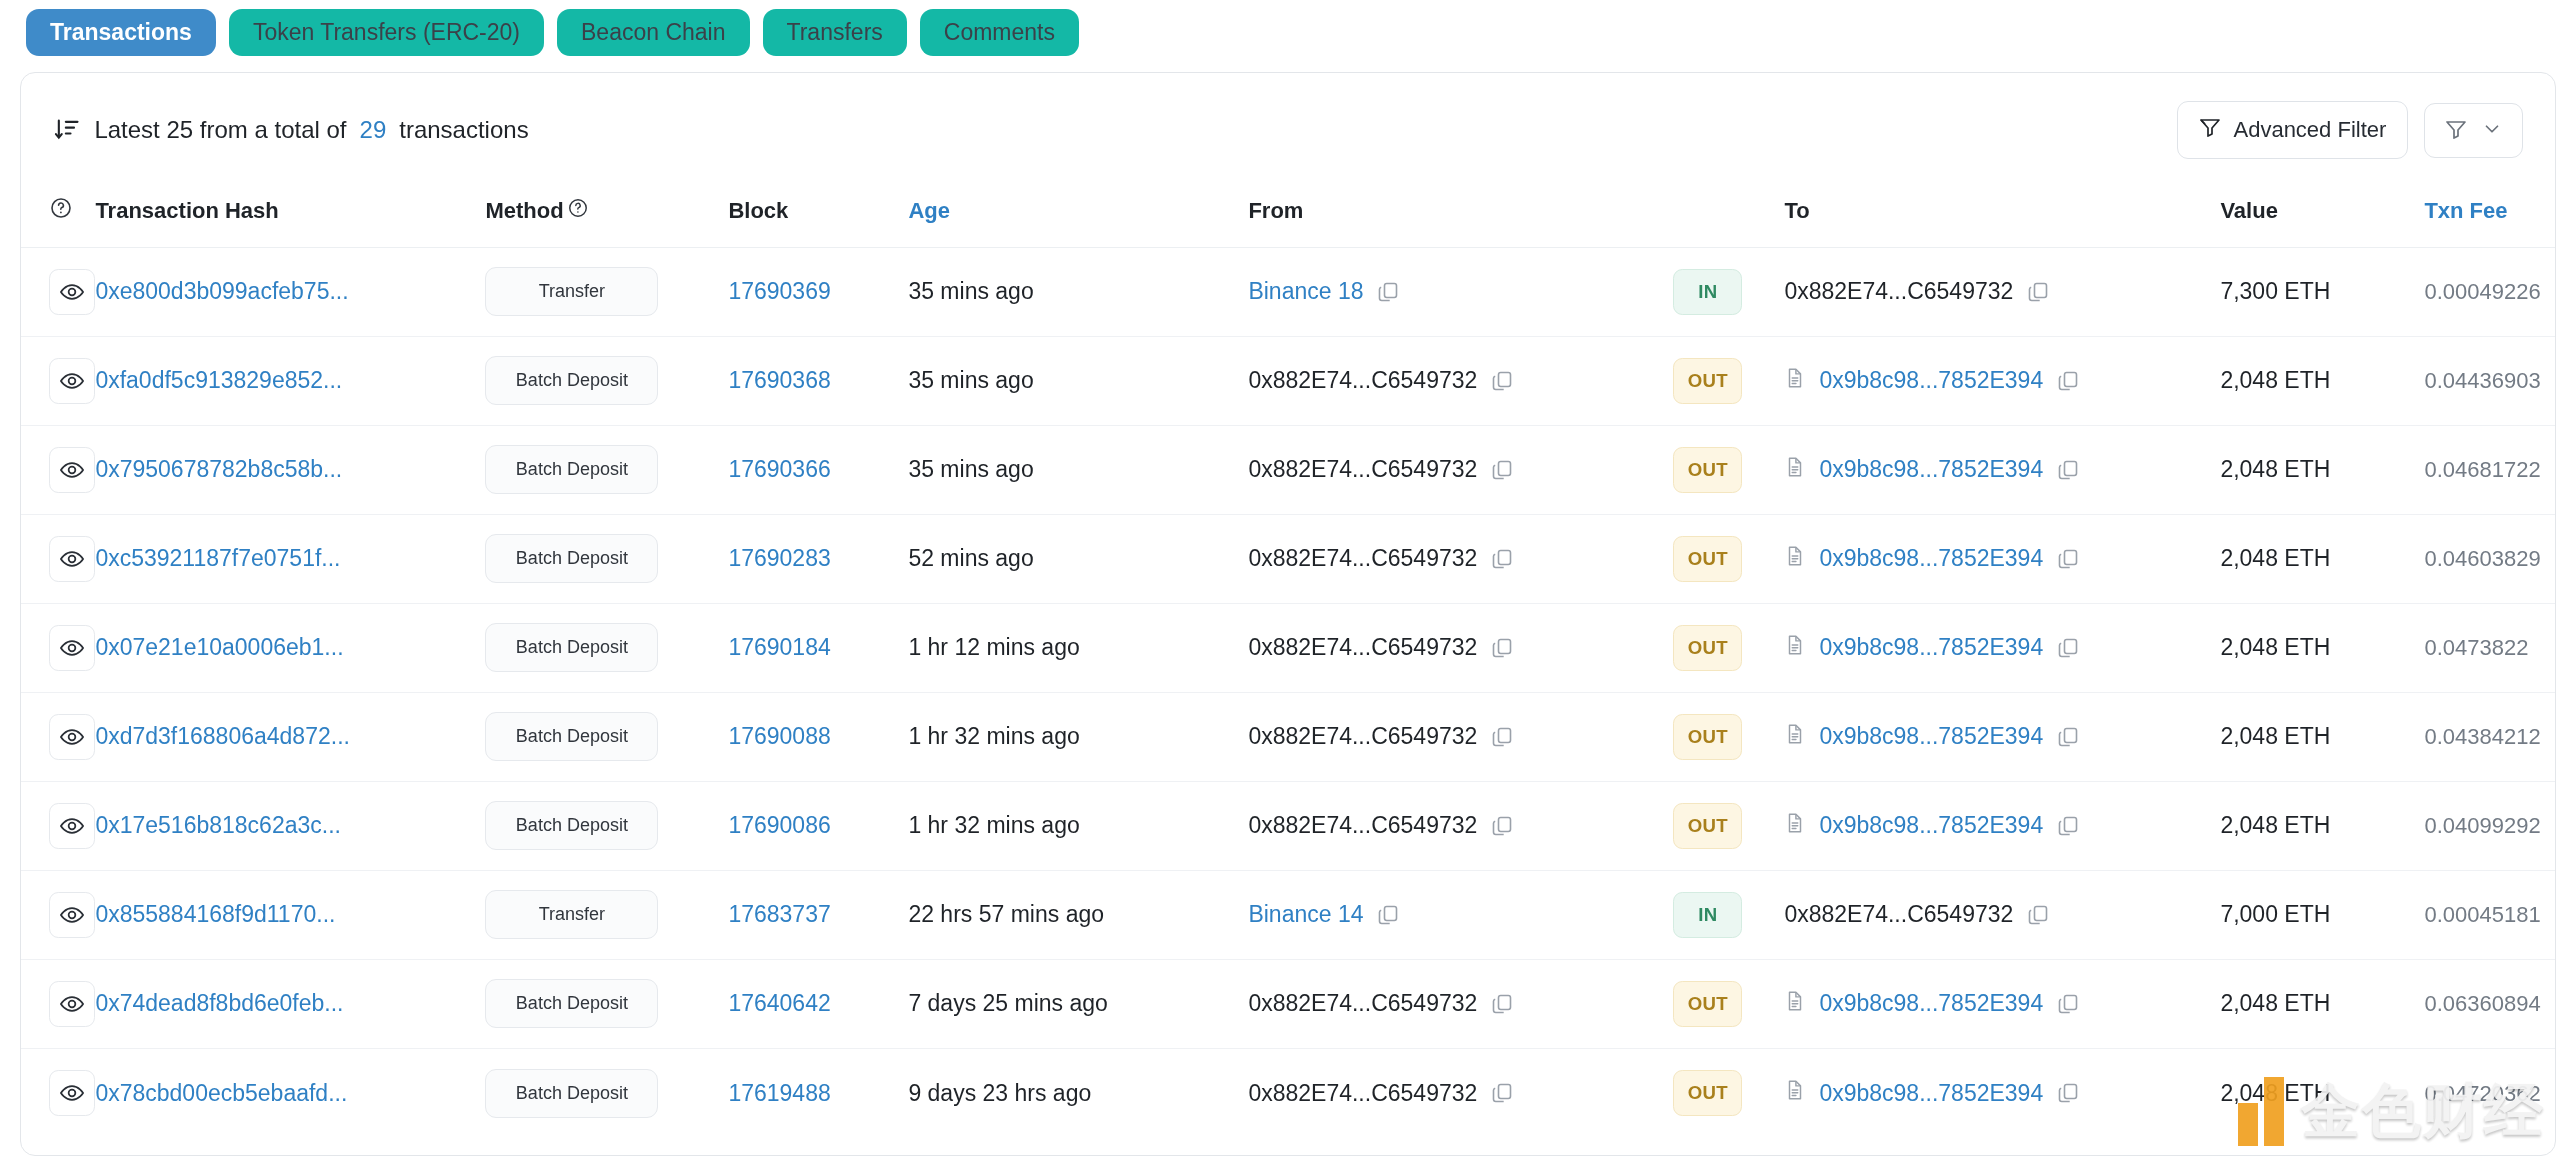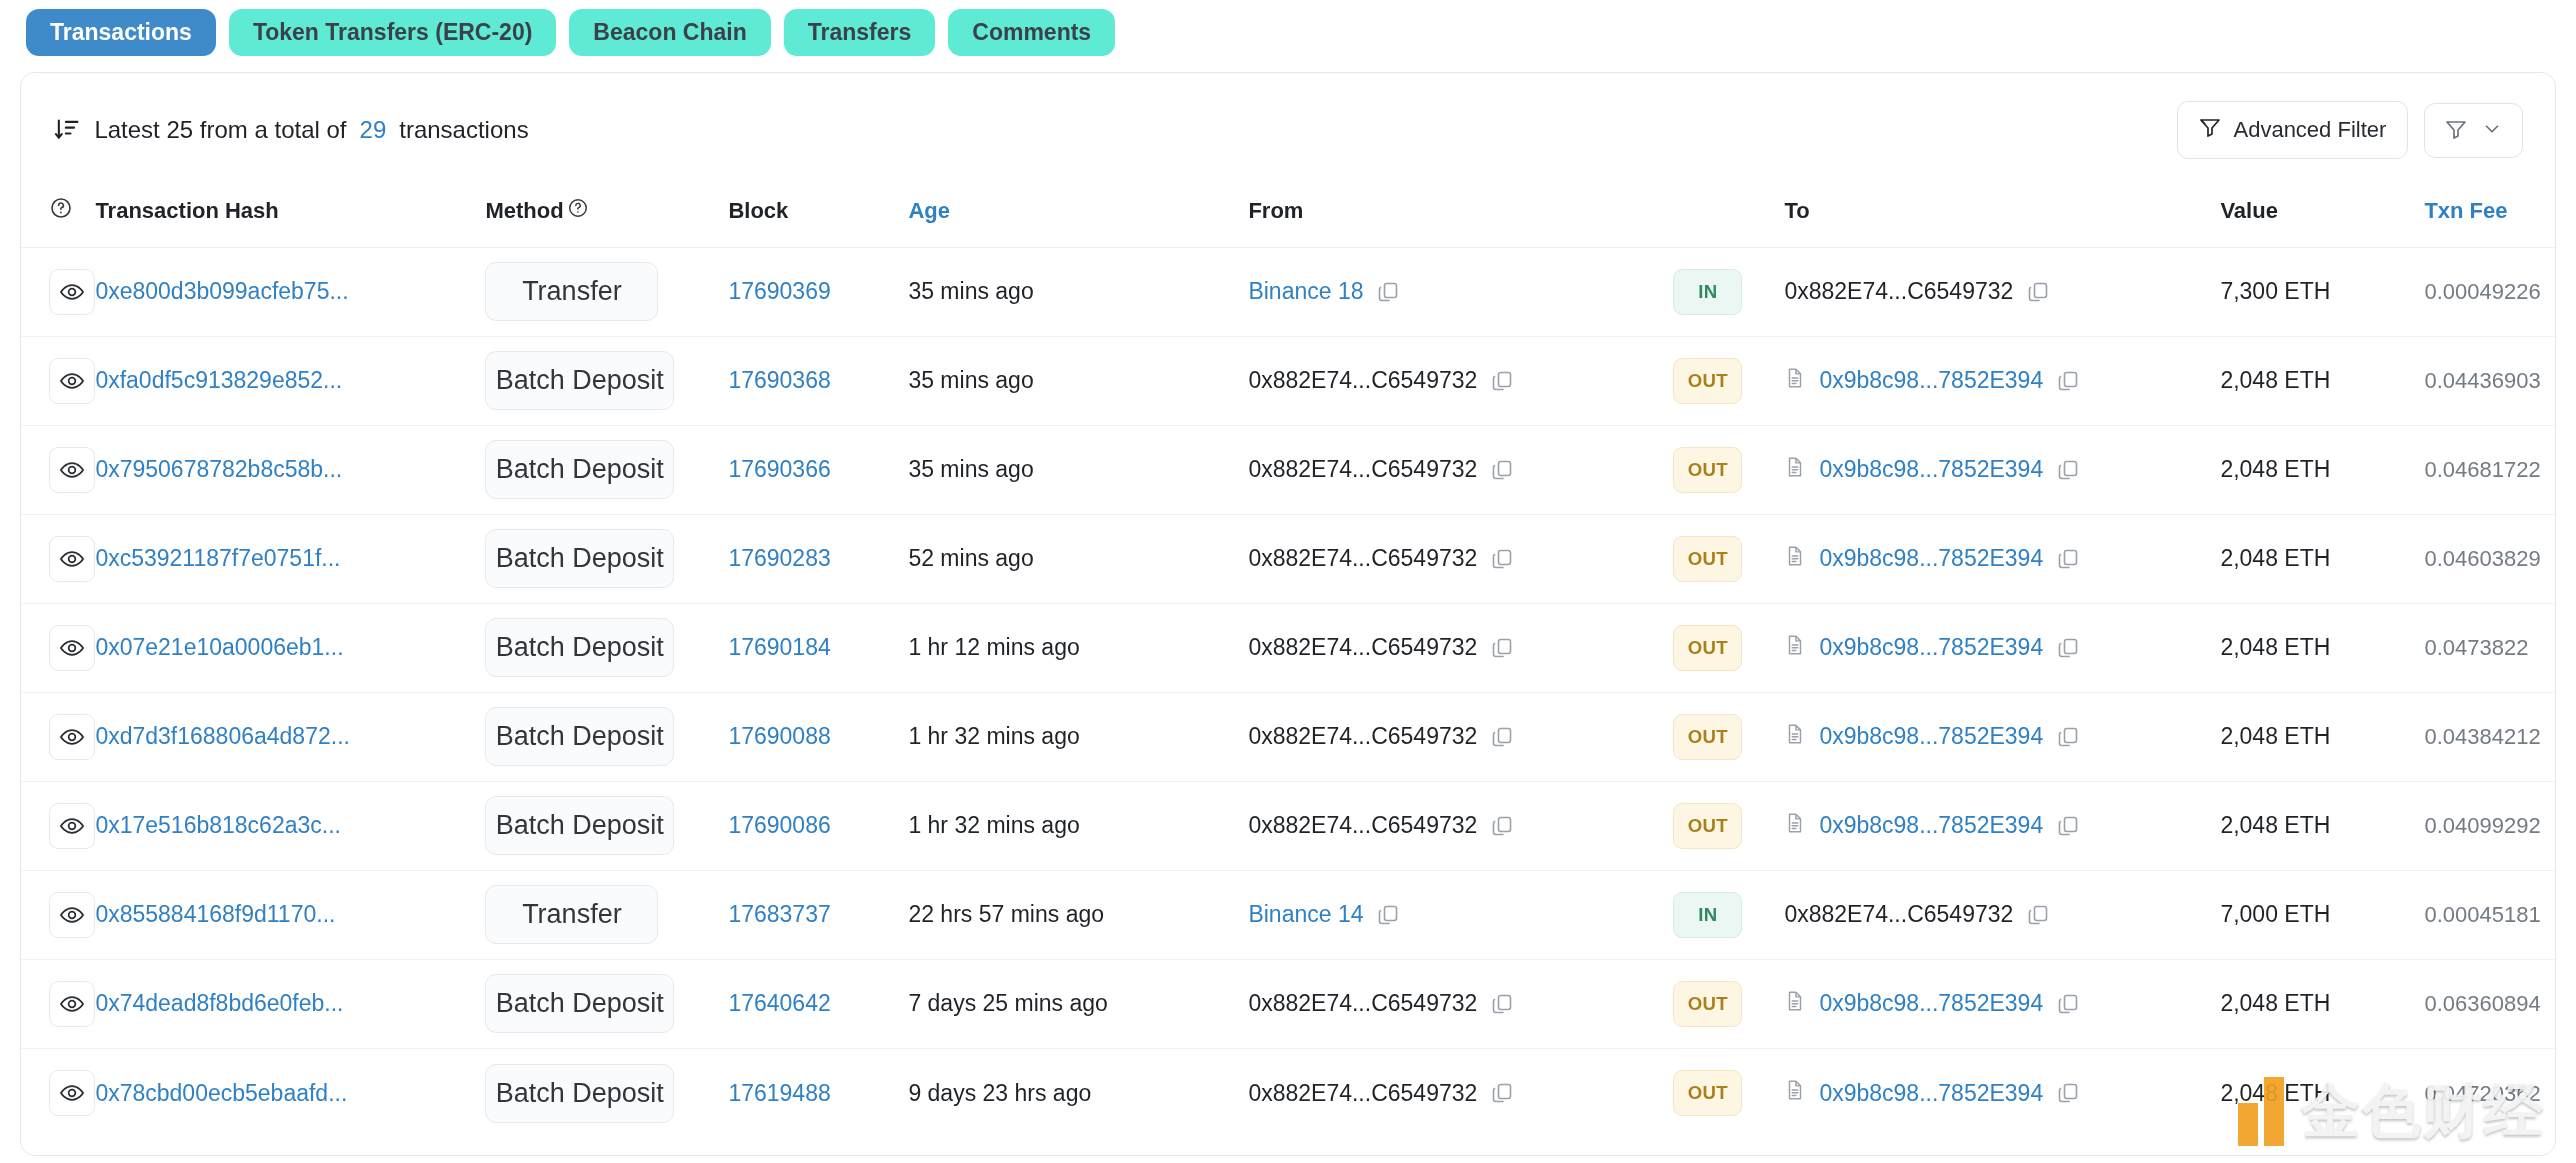--- a/index.html
+++ b/index.html
@@ -25,24 +25,24 @@
     gap: 13px;
     height: 65px;
     padding-left: 5.6px;
   }
   .tab {
     border-radius: 13px;
     padding: 12px 24px;
     font-size: 23px;
     line-height: 1;
     color: #3b4149;
-    background: #5eead4;
+    background: #14b8a6;
     white-space: nowrap;
     cursor: pointer;
-    font-weight: 700;
+    font-weight: 400;
   }
   .tab.active {
     background: #3f8bc9;
     color: #ffffff;
     font-weight: 700;
   }
 
   
   .card {
     margin-top: 7.4px;
@@ -145,21 +145,21 @@
   }
   .pill-method {
     display: inline-flex;
     align-items: center;
     justify-content: center;
     min-width: 173px;
     border: 0.9px solid #e6e9ed;
     border-radius: 11px;
     background: #fafbfc;
     padding: 13px 9.3px;
-    font-size: 27px;
+    font-size: 18px;
     color: #31363d;
     cursor: pointer;
   }
   .block-link { color: #2f80c4; cursor: pointer; }
   .age-text { color: #1f2328; }
   .addr-plain { color: #1f2328; }
   .addr-link { color: #2f80c4; cursor: pointer; }
   .cell-flex { display: flex; align-items: center; gap: 13px; }
   .copy-ico { cursor: pointer; display: inline-flex; }
 

